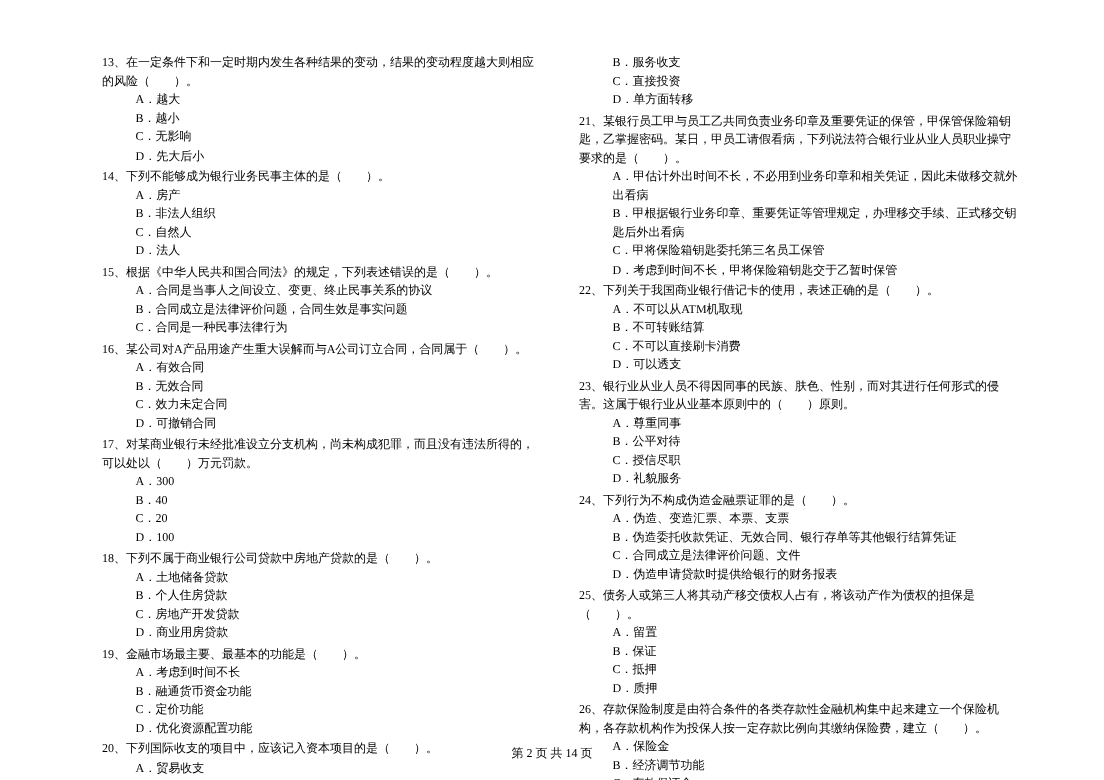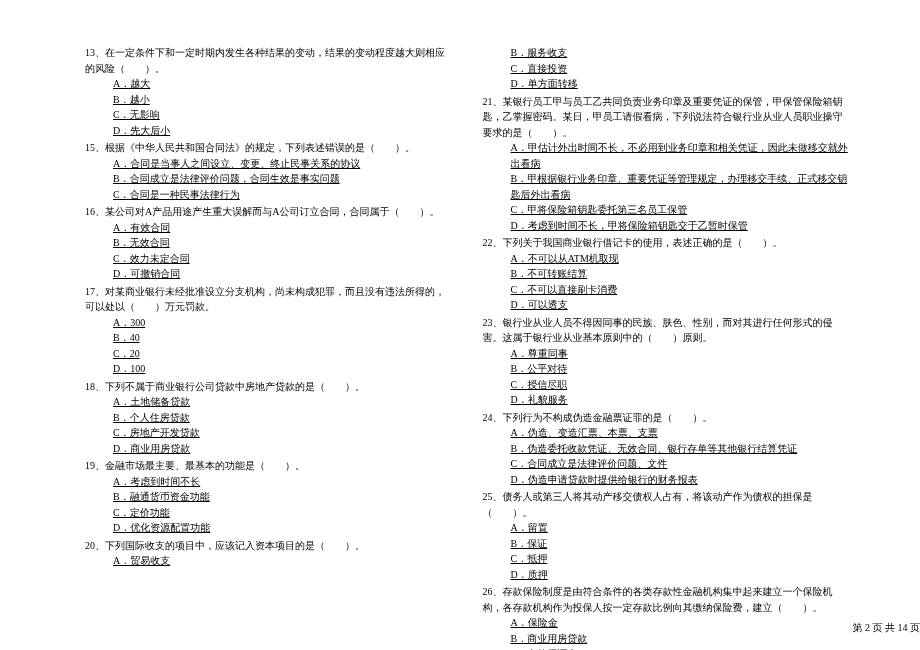--- a/index.html
+++ b/index.html
@@ -27,42 +27,48 @@
     .q {
       margin-bottom: 2px;
       line-height: 1.55;
     }
     .q-text {
       text-indent: 0;
     }
     .opt {
       padding-left: 28px;
       line-height: 1.55;
-      text-decoration: underline;
     }
     .footer {
       position: absolute;
       bottom: 15px;
       left: 0;
       right: 0;
-      text-align: right;
+      text-align: center;
       font-size: 10px;
     }
   </style>
 </head>
 <body>
 
 <div class="page">
   <div class="col">
     <div class="q">
       <div class="q-text">13、在一定条件下和一定时期内发生各种结果的变动，结果的变动程度越大则相应的风险（　　）。</div>
       <div class="opt">A．越大</div>
       <div class="opt">B．越小</div>
       <div class="opt">C．无影响</div>
       <div class="opt">D．先大后小</div>
+    </div>
+    <div class="q">
+      <div class="q-text">14、下列不能够成为银行业务民事主体的是（　　）。</div>
+      <div class="opt">A．房产</div>
+      <div class="opt">B．非法人组织</div>
+      <div class="opt">C．自然人</div>
+      <div class="opt">D．法人</div>
     </div>
     <div class="q">
       <div class="q-text">15、根据《中华人民共和国合同法》的规定，下列表述错误的是（　　）。</div>
       <div class="opt">A．合同是当事人之间设立、变更、终止民事关系的协议</div>
       <div class="opt">B．合同成立是法律评价问题，合同生效是事实问题</div>
       <div class="opt">C．合同是一种民事法律行为</div>
     </div>
     <div class="q">
       <div class="q-text">16、某公司对A产品用途产生重大误解而与A公司订立合同，合同属于（　　）。</div>
       <div class="opt">A．有效合同</div>
@@ -134,21 +140,21 @@
     <div class="q">
       <div class="q-text">25、债务人或第三人将其动产移交债权人占有，将该动产作为债权的担保是（　　）。</div>
       <div class="opt">A．留置</div>
       <div class="opt">B．保证</div>
       <div class="opt">C．抵押</div>
       <div class="opt">D．质押</div>
     </div>
     <div class="q">
       <div class="q-text">26、存款保险制度是由符合条件的各类存款性金融机构集中起来建立一个保险机构，各存款机构作为投保人按一定存款比例向其缴纳保险费，建立（　　）。</div>
       <div class="opt">A．保险金</div>
-      <div class="opt">B．商业用房贷款</div>
+      <div class="opt">B．经济调节功能</div>
       <div class="opt">C．存款保证金</div>
 
     </div>
 
   </div>
 </div>
 
 <div class="footer">第 2 页 共 14 页</div>
 
 </body></html>

